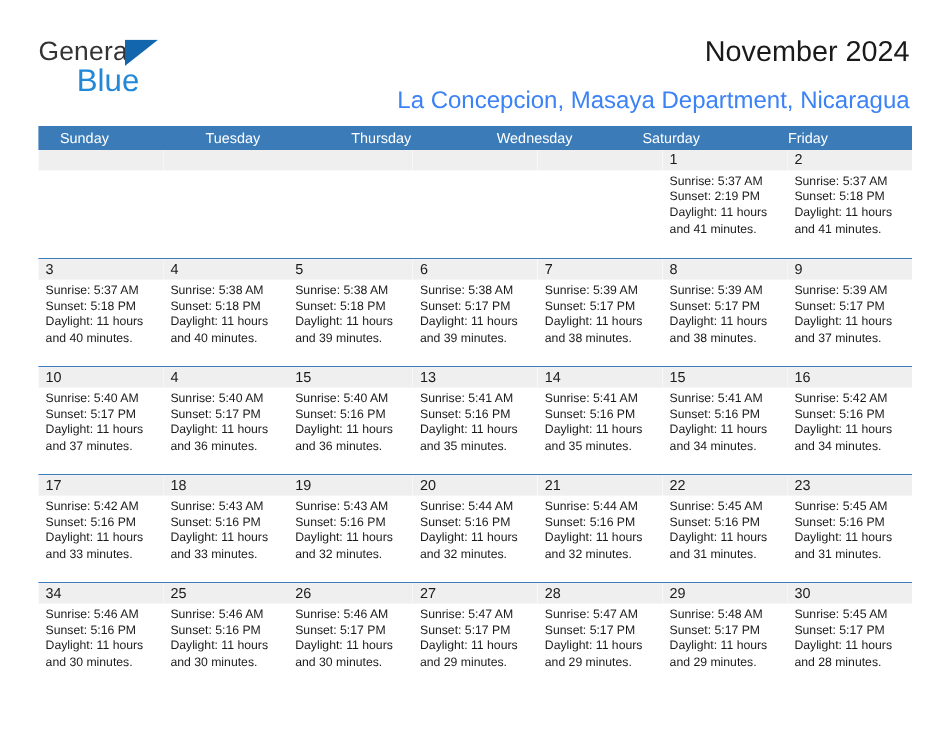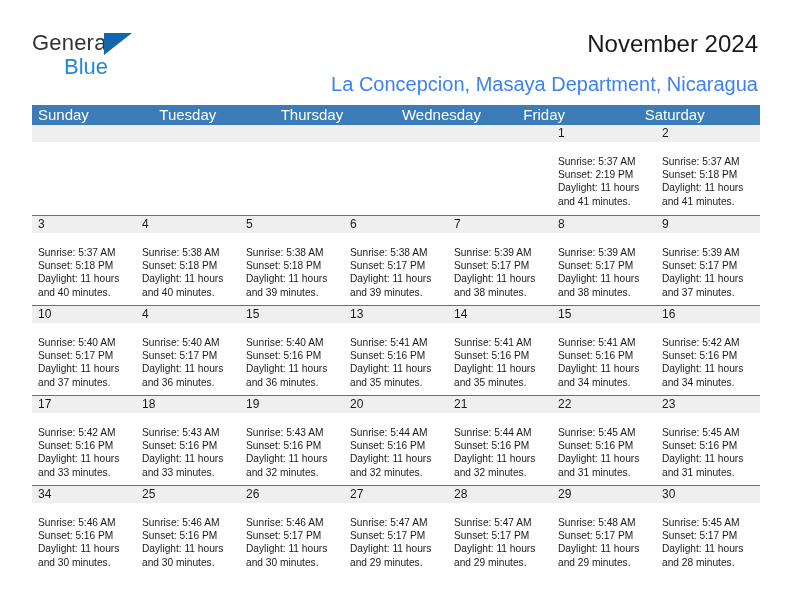--- a/index.html
+++ b/index.html
@@ -52,21 +52,21 @@
     width: 28px;
     height: 22px;
     background: #1266ae;
     clip-path: polygon(0 0, 100% 100%, 0 100%);
     transform: scaleY(-1);
   }
   .logo-blue {
     position: absolute;
     left: 32px;
     top: 24px;
-    font-size: 22px;
+    font-size: 26px;
     color: #2288d8;
     line-height: 26px;
     font-family: "Liberation Sans", sans-serif;
   }
 
   .title-block {
     position: absolute;
     right: 34px;
     top: 28px;
     text-align: right;
@@ -95,23 +95,23 @@
   }
 
   .dow-row {
     display: flex;
     background: #3b7cb8;
     height: 20px;
   }
   .dow-cell {
     flex: 1 1 0;
     color: #ffffff;
-    font-size: 15px;
+    font-size: 12px;
     line-height: 20px;
-    padding-left: 6px;
+    padding-left: 18px;
     white-space: nowrap;
     overflow: hidden;
   }
 
   .week-row {
     display: flex;
     border-top: 1.3px solid #3b7cb8;
     height: 90px;
   }
   .week-row.first { border-top: none; }
@@ -125,21 +125,21 @@
   .day-head {
     height: 17px;
     background: #efefef;
     padding-left: 6px;
     font-size: 12px;
     line-height: 17px;
     color: #1a1a1a;
   }
   .day-cell.empty .day-head { color: transparent; }
   .day-body {
-    padding: 13px 6px 0 6px;
+    padding: 3px 6px 0 6px;
     font-size: 10.2px;
     line-height: 13.2px;
     color: #1a1a1a;
   }
   .day-body div { white-space: nowrap; }
 </style>
 </head>
 <body>
 
 <div id="page">
@@ -159,22 +159,22 @@
 
   </div>
 
   <div class="calendar">
 
     <div class="dow-row">
       <div class="dow-cell">Sunday</div>
       <div class="dow-cell">Tuesday</div>
       <div class="dow-cell">Thursday</div>
       <div class="dow-cell">Wednesday</div>
+      <div class="dow-cell">Saturday</div>
       <div class="dow-cell">Friday</div>
-      <div class="dow-cell">Saturday</div>
     </div>
 
     <div class="week-row first">
       <div class="day-cell empty">
         <div class="day-head"></div>
         <div class="day-body"></div>
       </div>
       <div class="day-cell empty">
         <div class="day-head"></div>
         <div class="day-body"></div>

